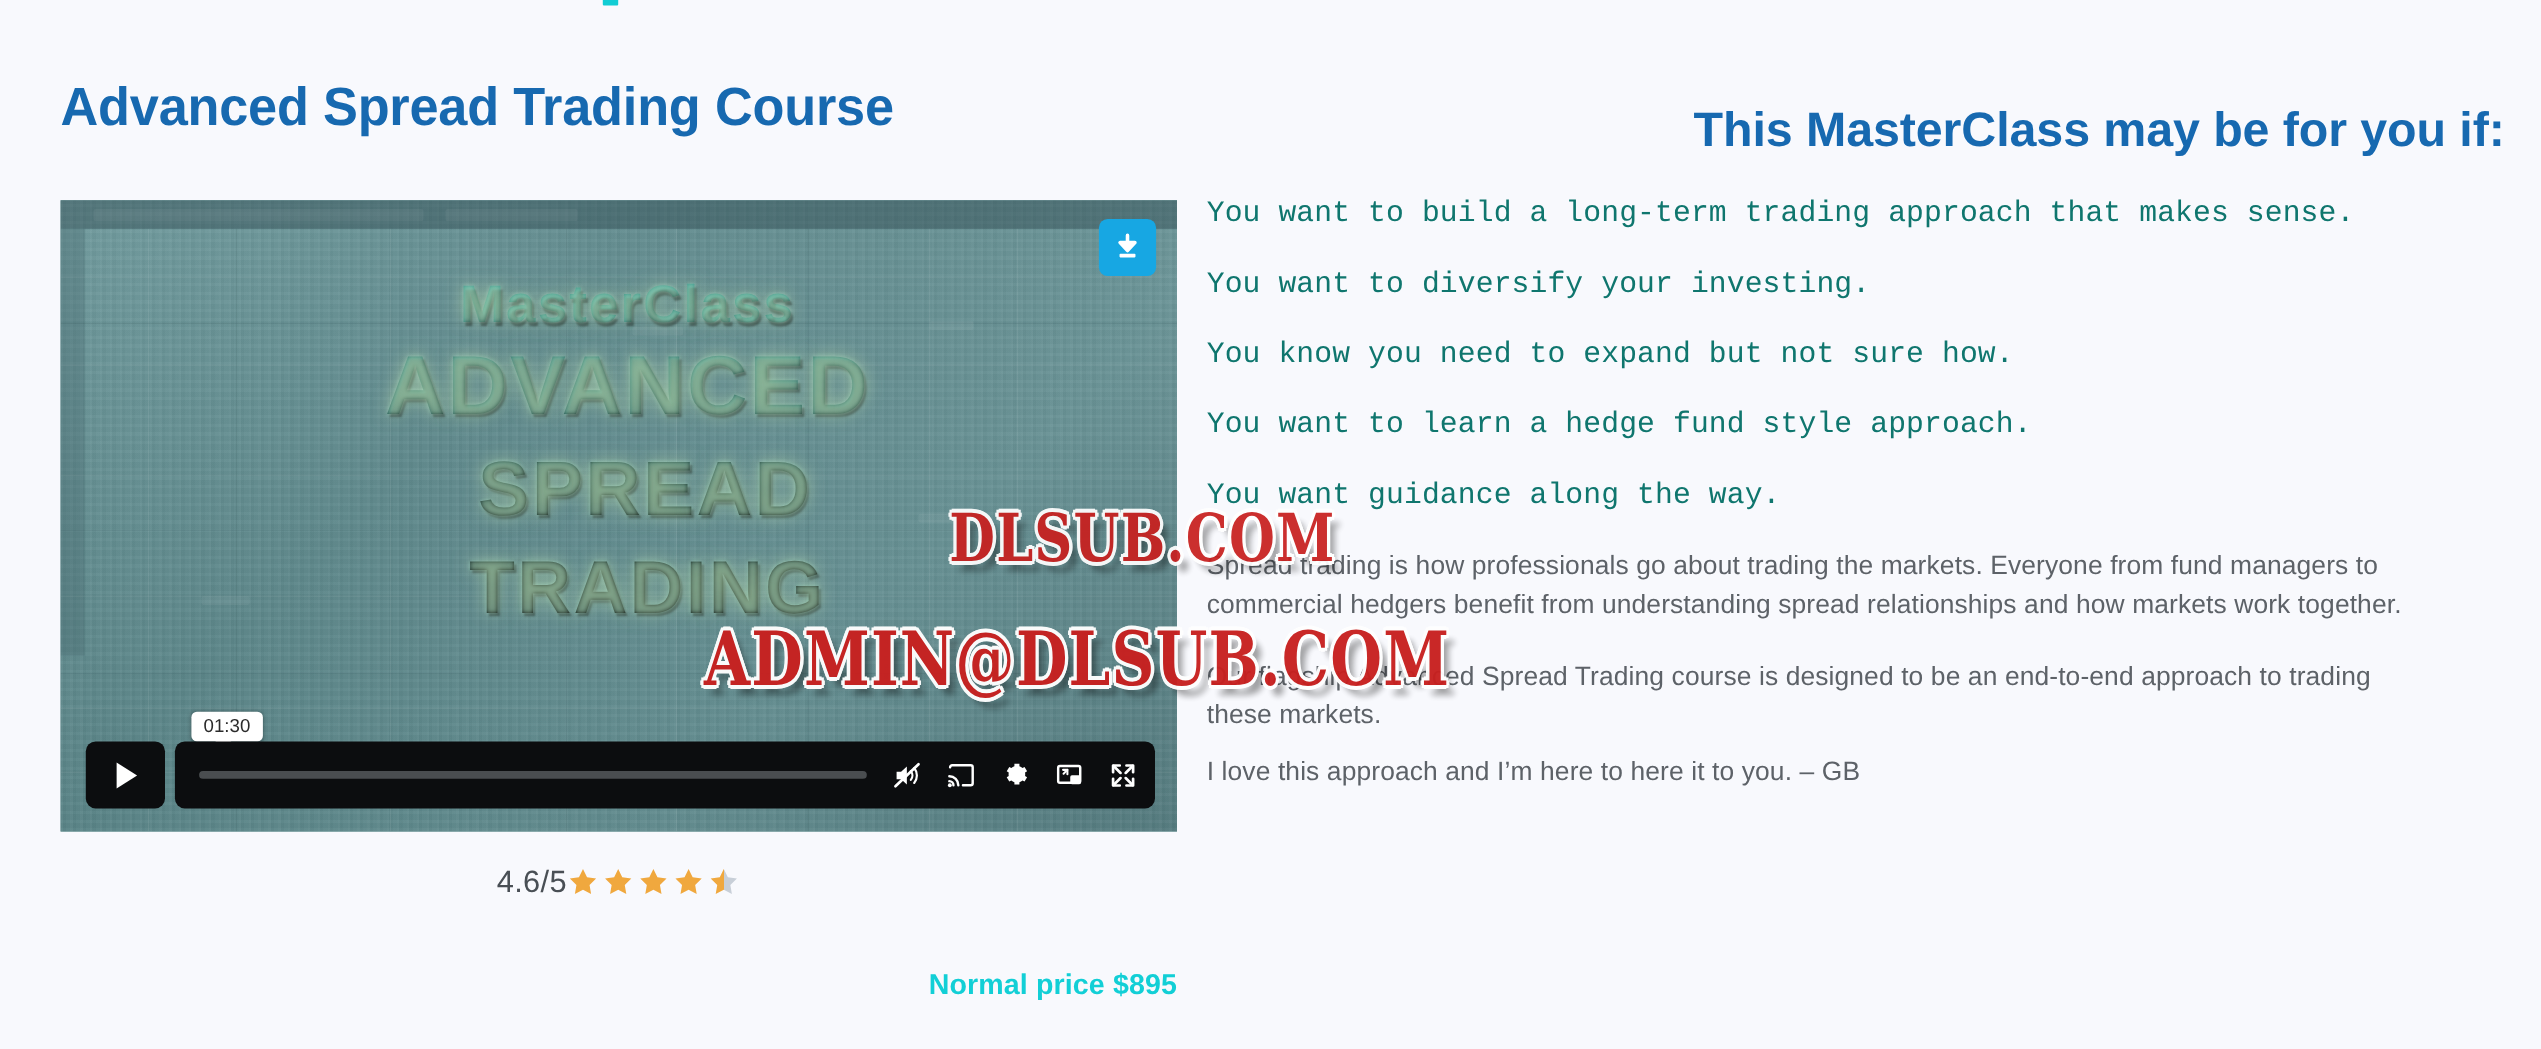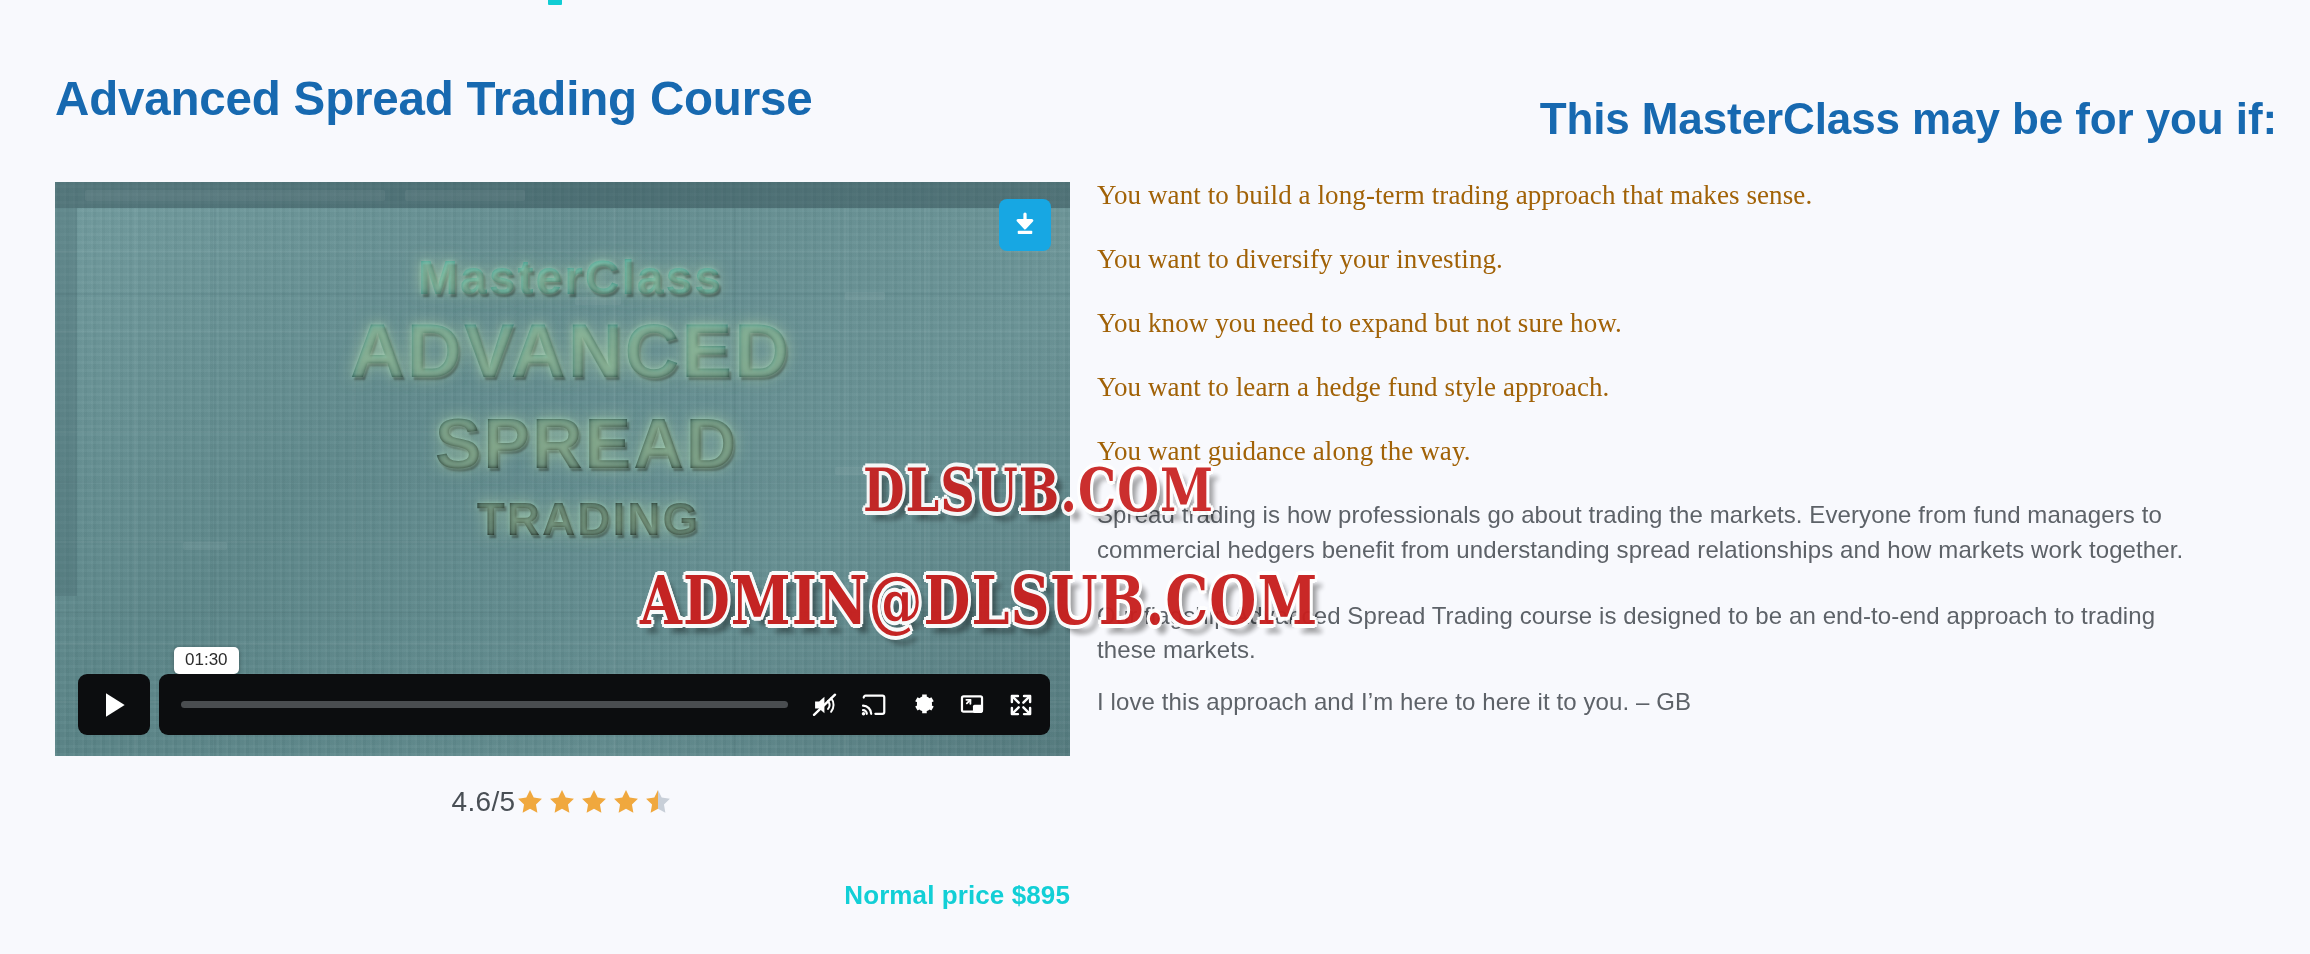--- a/index.html
+++ b/index.html
@@ -119,21 +119,21 @@
     -webkit-text-fill-color: transparent;
     pointer-events: none;
   }
   .tt-line1 {
     font-size: 48px;
     letter-spacing: 2px;
     line-height: 1;
   }
   .tt-line2 { font-size: 76px; letter-spacing: 2px; line-height: 1.28; }
   .tt-line3 { font-size: 70px; letter-spacing: 2px; line-height: 1.3; padding-left: 32px; }
-  .tt-line4 { font-size: 46px; letter-spacing: 2px; line-height: 1.3; padding-left: 36px; }
+  .tt-line4 { font-size: 68px; letter-spacing: 2px; line-height: 1.3; padding-left: 36px; }
 
   .download-btn {
     position: absolute;
     right: 19px;
     top: 17px;
     width: 52px;
     height: 52px;
     border-radius: 8px;
     background: #17a7e3;
     display: flex;
@@ -264,24 +264,24 @@
     font-stretch: condensed;
     font-size: 44px;
     font-weight: 700;
     color: #1769b0;
     margin: 0 0 35px 0;
     line-height: 1.1;
     letter-spacing: -0.1px;
     text-align: right;
   }
   .bullet-line {
-    font-family: Liberation Serif, serif;
+    font-family: Liberation Mono, monospace;
     font-stretch: condensed;
     font-size: 27px;
-    color: #a16207;
+    color: #0f766e;
     line-height: 1.26;
     margin: 0 0 30px 0;
     letter-spacing: 0.1px;
   }
   .body-para {
     font-family: "Liberation Sans Narrow", "Liberation Sans", sans-serif;
     font-stretch: condensed;
     font-size: 24px;
     color: #5d6268;
     line-height: 1.42;

